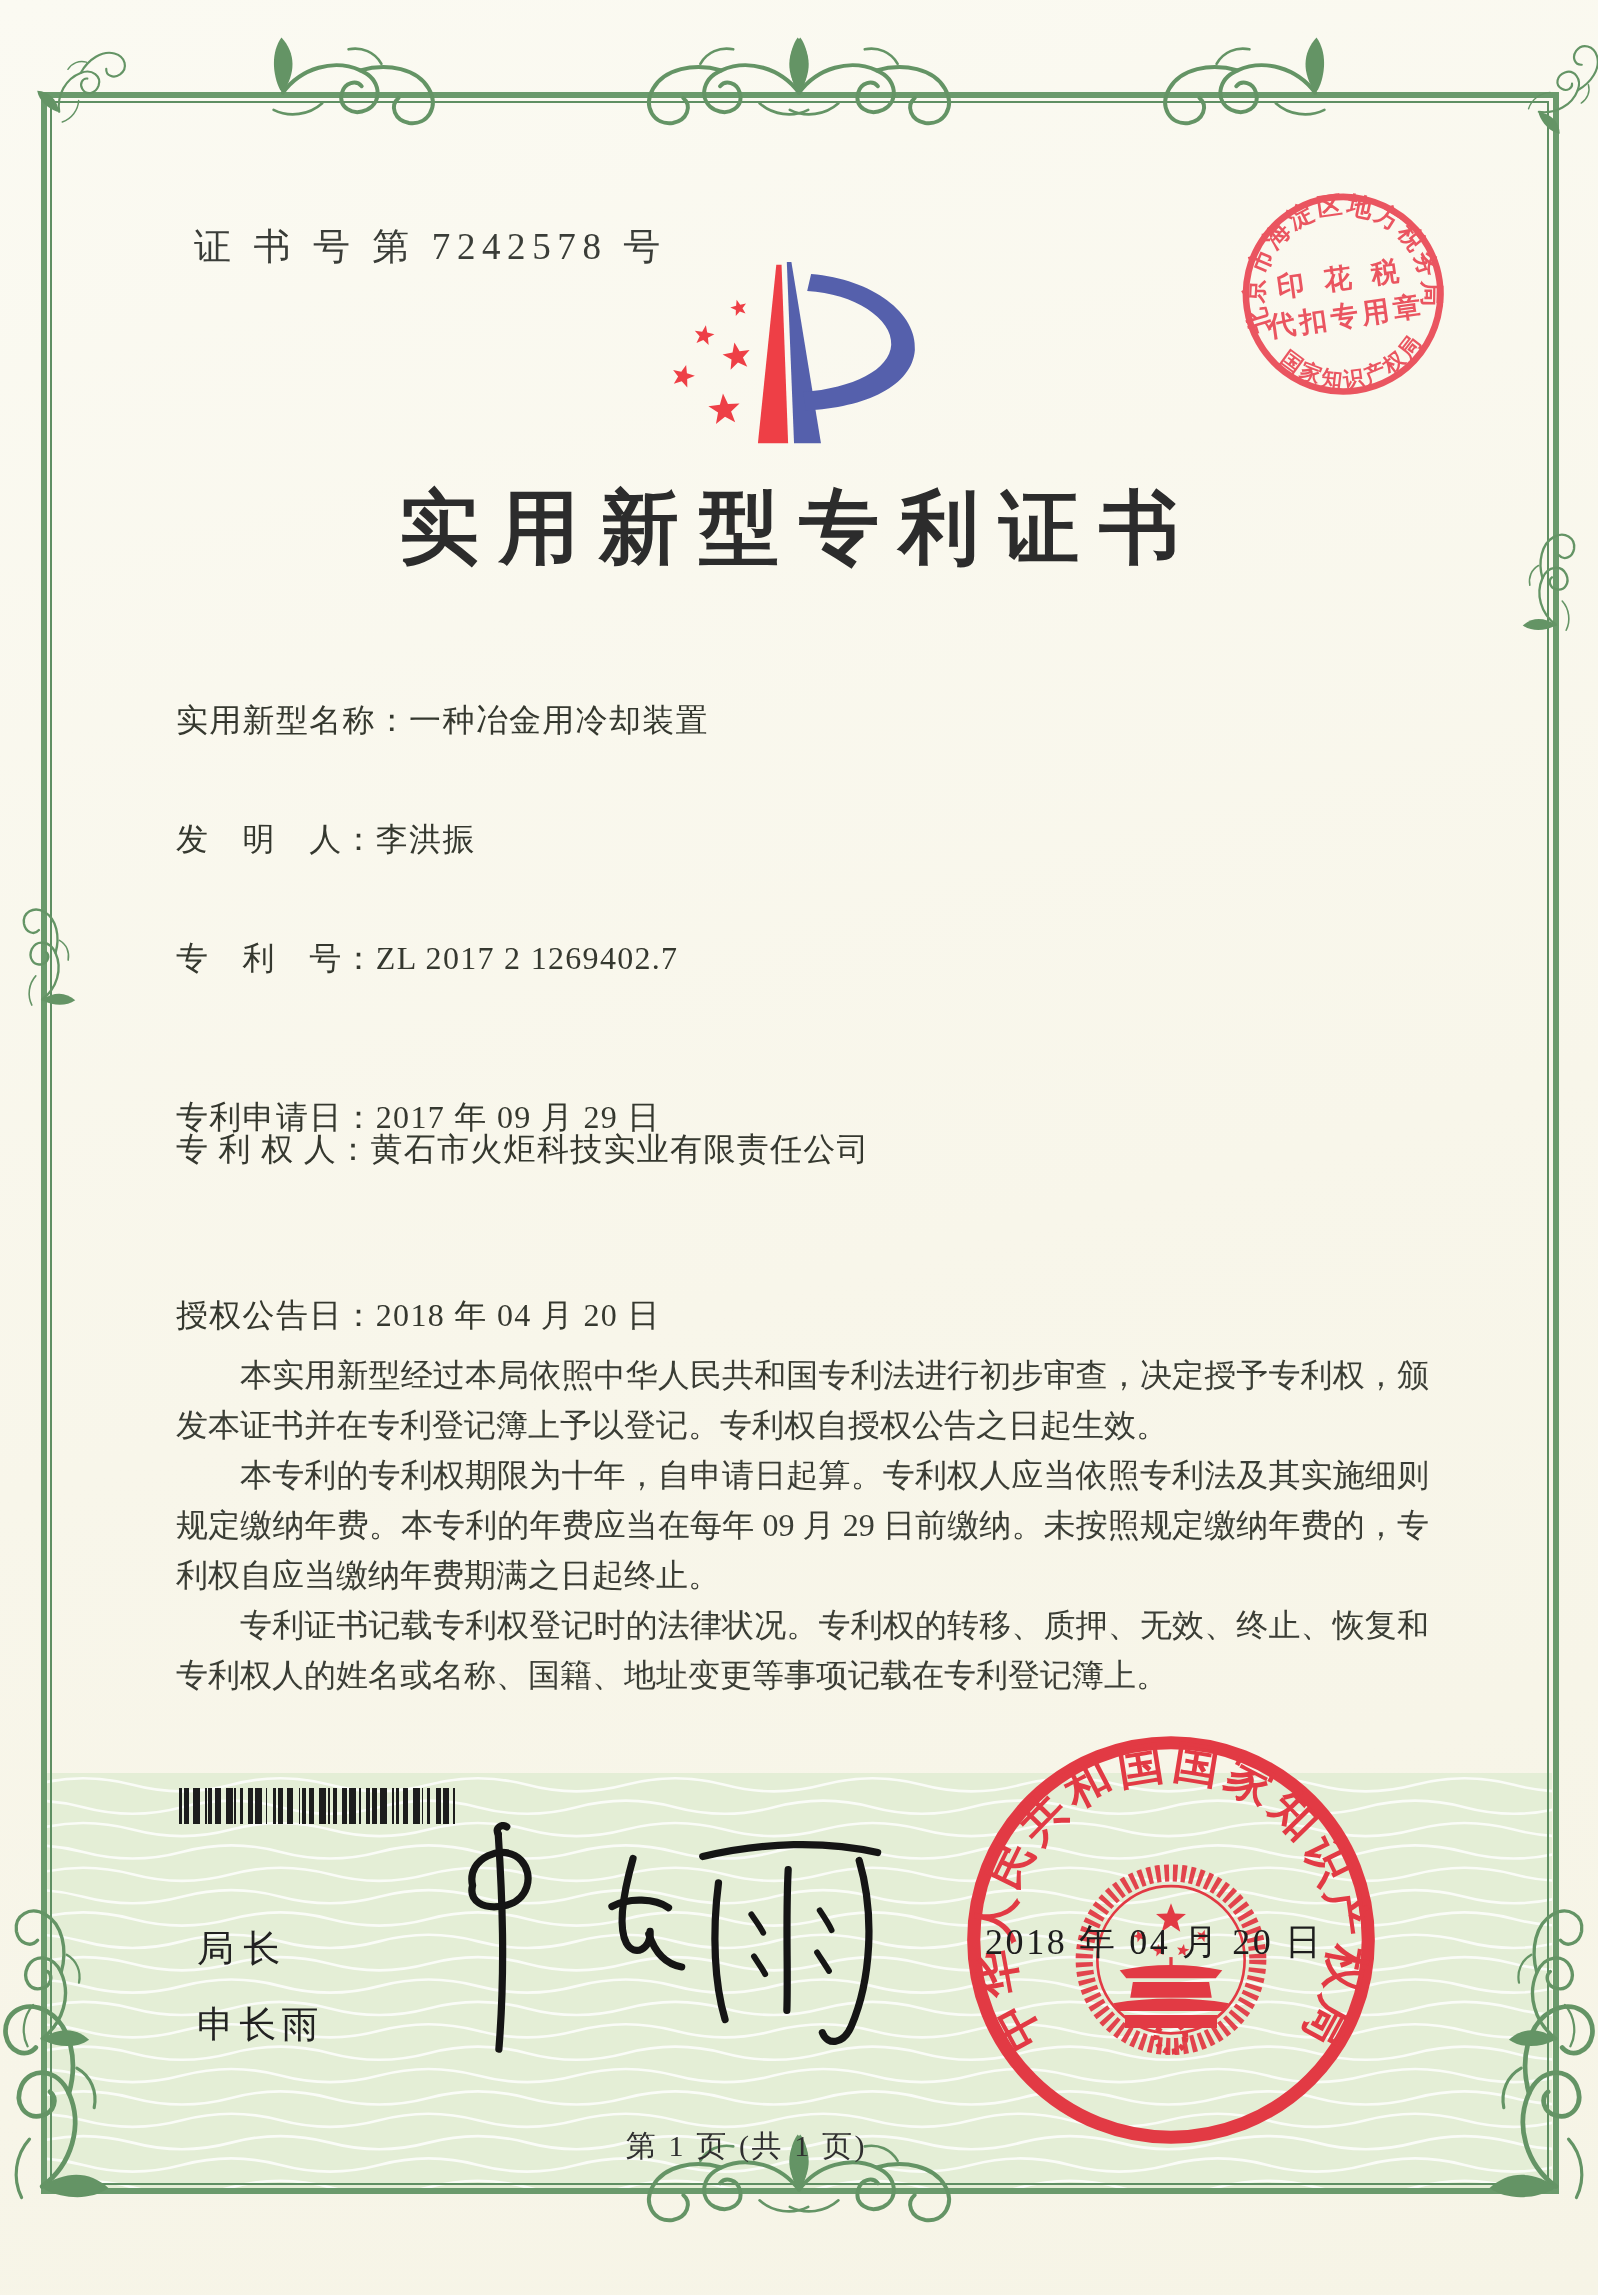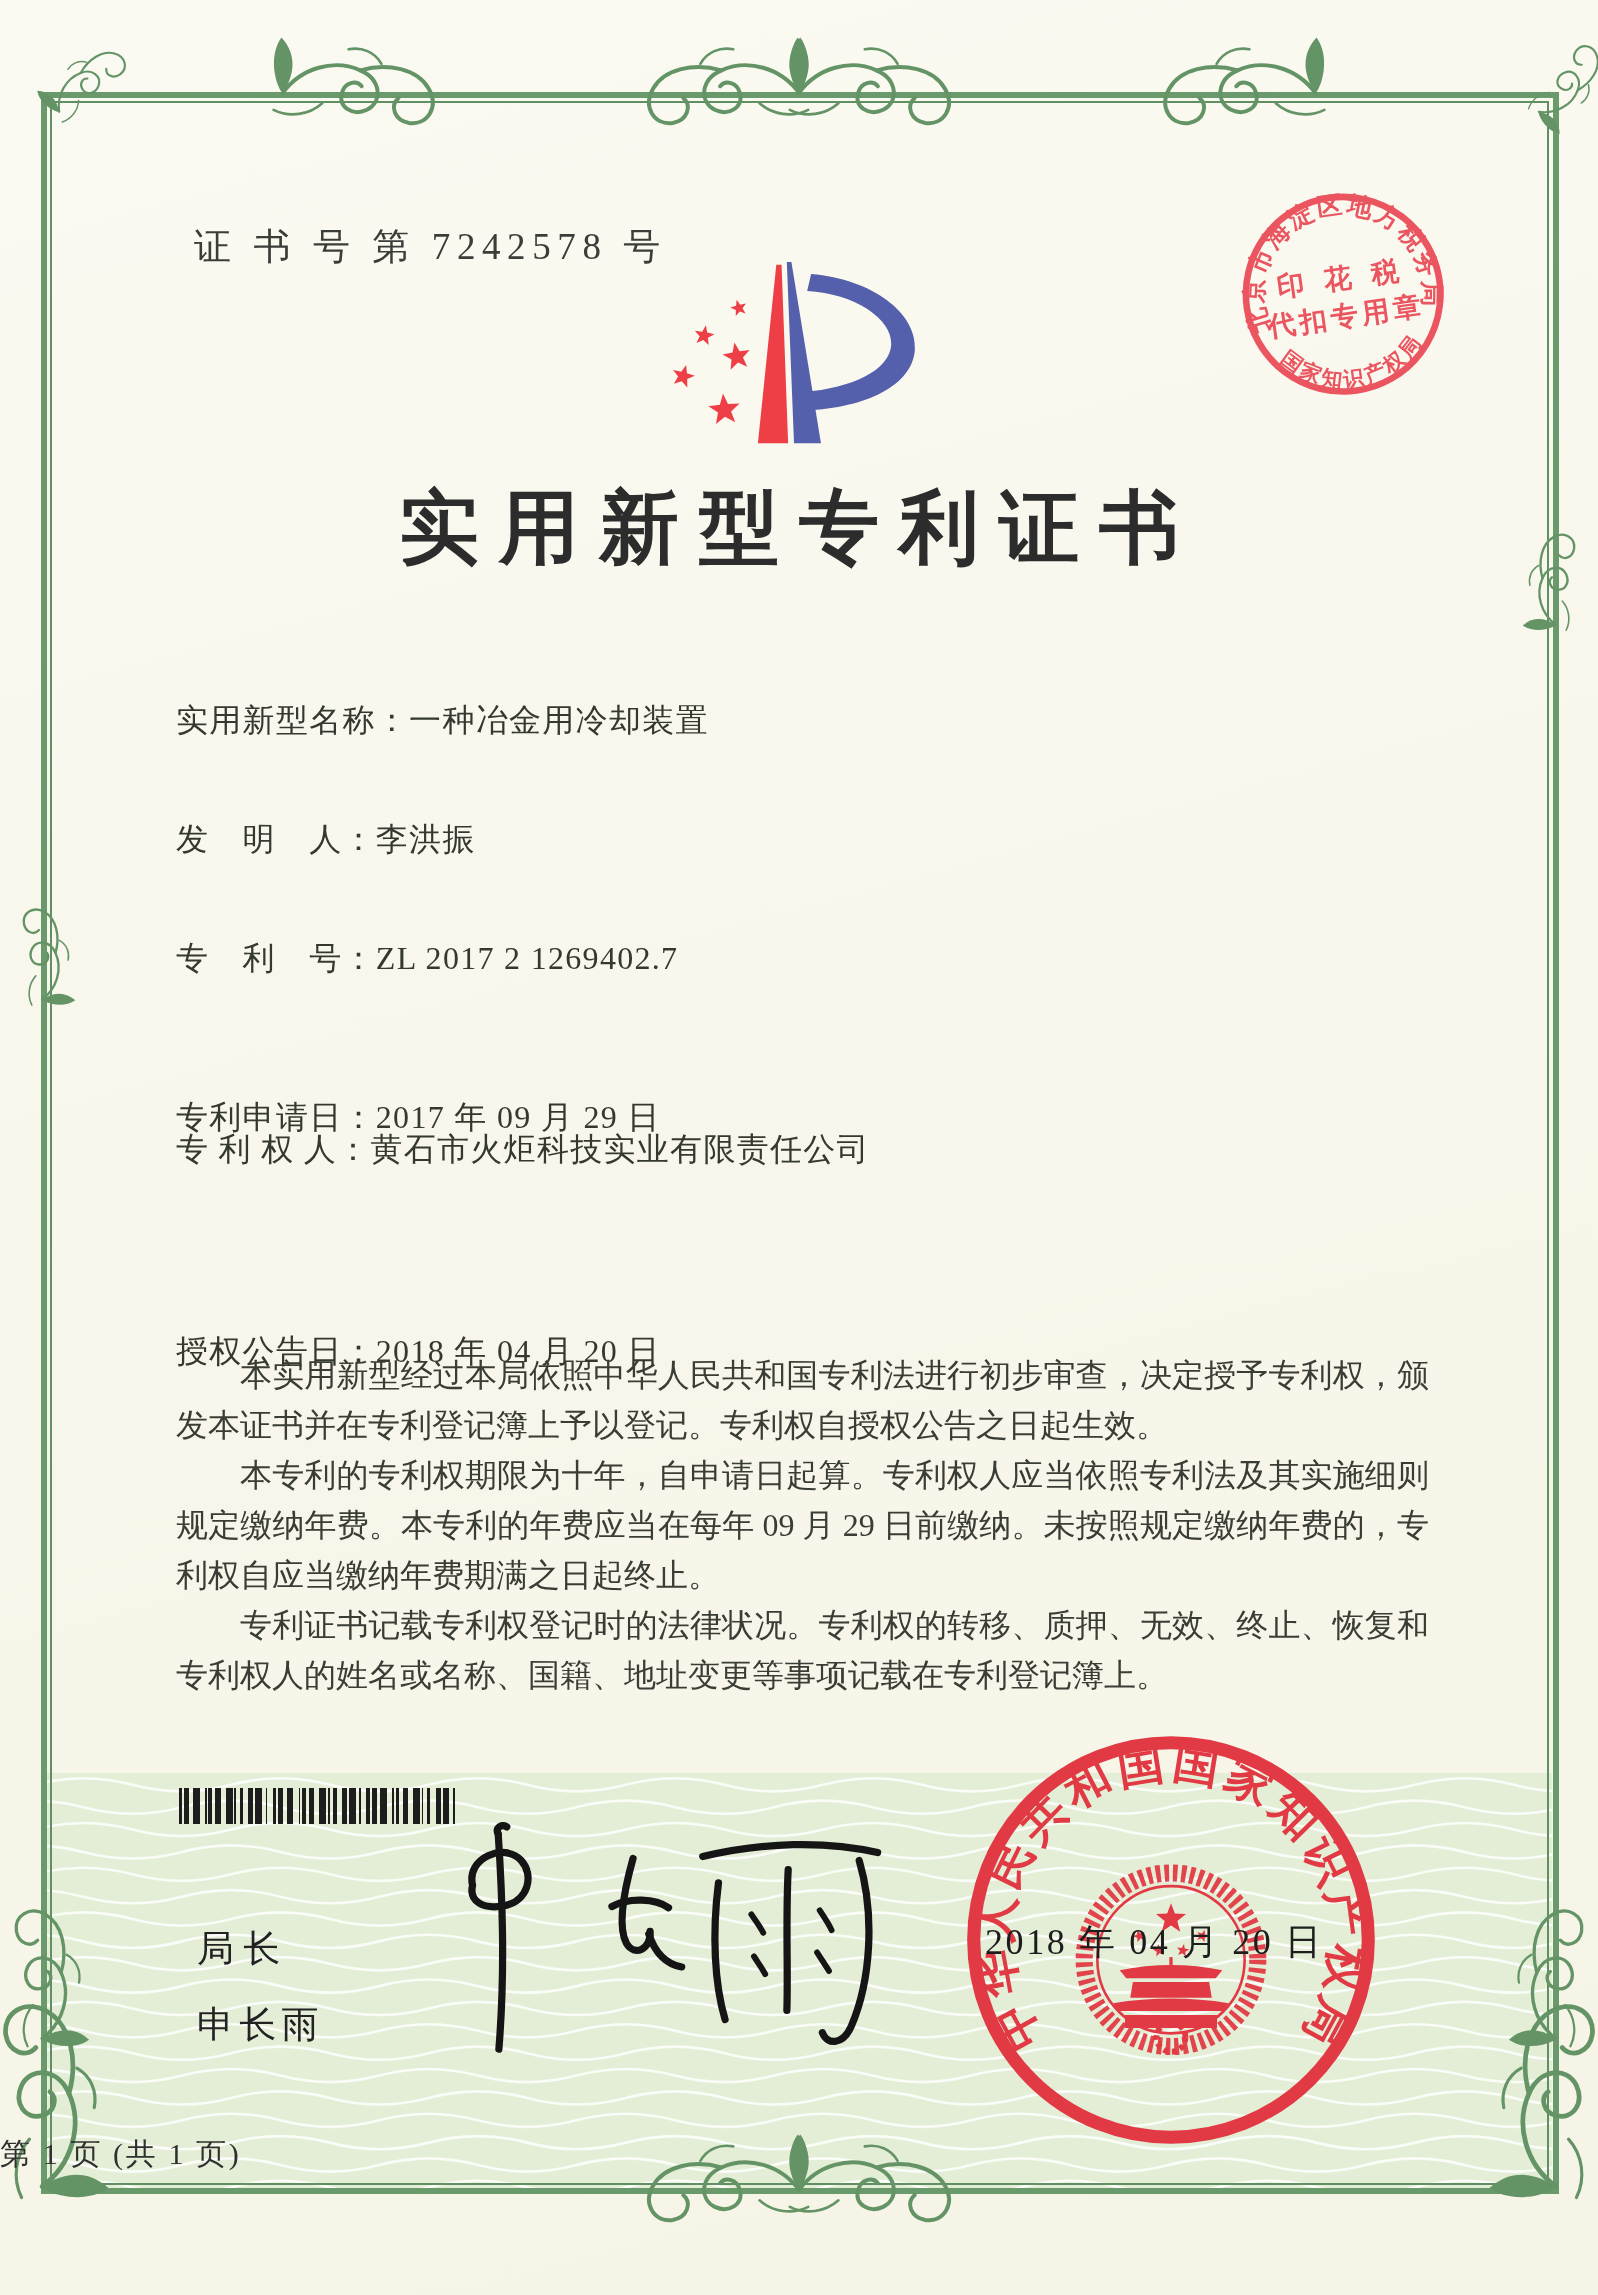--- a/index.html
+++ b/index.html
@@ -10,33 +10,33 @@
   }
   .abs{position:absolute;}
   
   #frame-outer{position:absolute;left:41px;top:92px;right:39px;bottom:101px;border:6px solid #6a9a6c;}
   #frame-inner{position:absolute;left:50px;top:101px;right:49px;bottom:110px;border:2px solid #5f8f63;}
   
   #cert-no{left:194px;top:222px;font-size:37px;letter-spacing:6.6px;color:#3a3d38;}
   #title{left:0;width:100%;top:475px;text-align:center;font-size:80px;font-weight:700;letter-spacing:20px;color:#2c2c2c;}
   .field{left:176px;font-size:32px;letter-spacing:1.3px;color:#35382f;white-space:nowrap;}
   #field-0{top:699px;} #field-1{top:818px;} #field-2{top:937px;}
-  #field-3{top:1096px;} #field-4{top:1128px;} #field-5{top:1294px;margin-top:36px;}
+  #field-3{top:1096px;} #field-4{top:1128px;} #field-5{top:1294px;}
   #body-text{left:176px;top:1350px;width:1253px;font-size:32px;line-height:50px;text-align:justify;color:#3a3d35;}
   #body-text p{margin:0;text-indent:2em;}
   
   #band{left:47px;top:1773px;}
   #wavePaths path{fill:none;stroke:#ffffff;stroke-width:4;opacity:.8;}
   
   #barcode{left:179px;top:1788px;width:276px;height:36px;font-size:0;white-space:nowrap;}
   #barcode span{display:inline-block;height:100%;background:#1d1d1d;vertical-align:top;}
   #signer-title{left:197px;top:1924px;font-size:37px;letter-spacing:9.2px;color:#222;}
   #signer-name{left:197px;top:2000px;font-size:37px;letter-spacing:5.3px;color:#222;}
   #seal-date{left:985px;top:1902px;font-size:36px;letter-spacing:2.6px;color:#1d1d1d;white-space:nowrap;margin-top:16px;}
-  #footer-text{left:0;top:2126px;width:1493px;font-size:30px;letter-spacing:2.6px;color:#2f2f2f;margin-top:8px;}
+  #footer-text{left:0;top:2126px;width:1493px;text-align:center;font-size:30px;letter-spacing:2.6px;color:#2f2f2f;}
   svg{display:block;}
   svg text{font-family:"Liberation Serif","DejaVu Serif",serif;}
 </style>
 </head>
 <body>
 
 <div id="page">
 
   <svg id="band" class="abs" width="1505" height="417" viewBox="0 0 2288 634">
     <rect x="0" y="0" width="2288" height="634" fill="#e4eed6"></rect>

